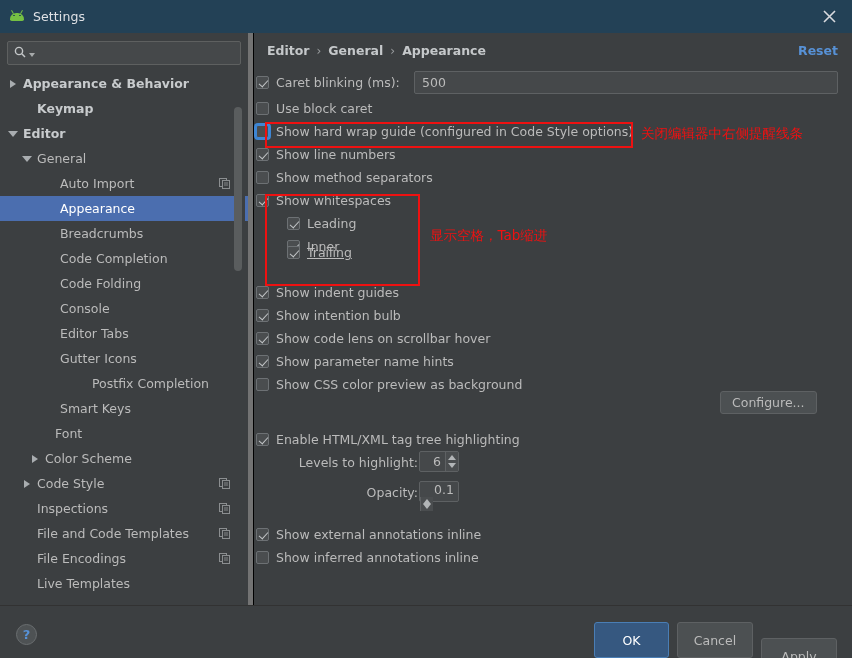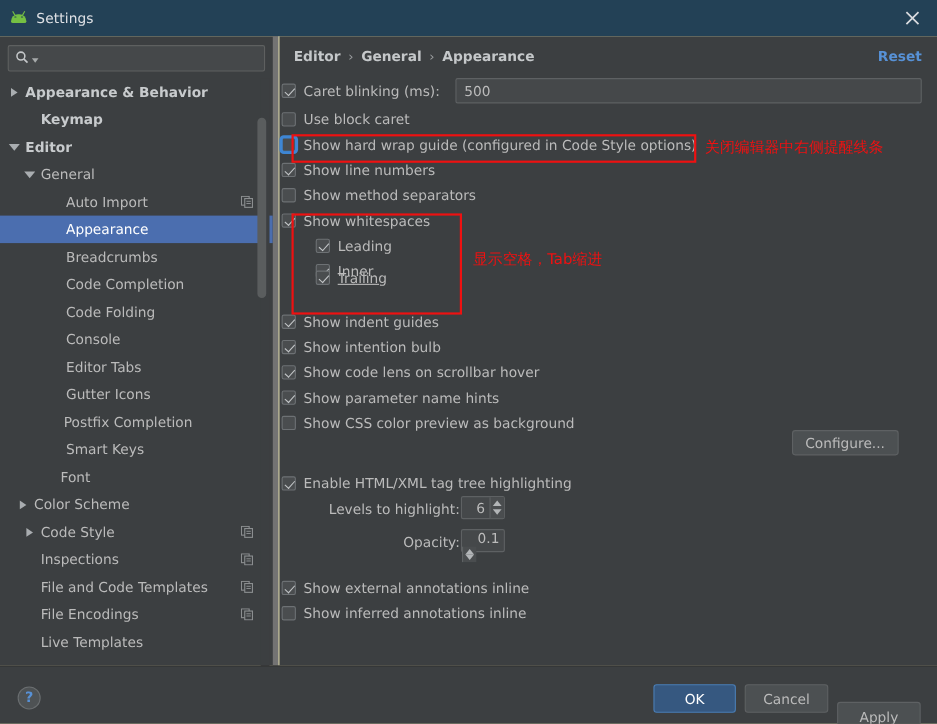--- a/index.html
+++ b/index.html
@@ -9,21 +9,21 @@
     overflow: hidden;
     background: #3c3f41;
     font-family: "DejaVu Sans", "Liberation Sans", sans-serif;
     font-size: 12px;
     color: #bbbbbb;
     -webkit-font-smoothing: antialiased;
   }
   #app {
     position: relative;
     width: 852px; height: 658px;
-    background: #fef9c3;
+    background: #000000;
   }
 
   
   .titlebar {
     position: absolute; left: 0; top: 0;
     width: 852px; height: 33px;
     background: #234156;
     display: flex; align-items: center;
   }
   .titlebar .app-icon {
@@ -280,21 +280,21 @@
     border-radius: 50%;
     background: #4e5254;
     border: 1px solid #6a6e70;
     color: #5791d6;
     font-size: 13px; font-weight: bold;
     display: flex; align-items: center; justify-content: center;
     cursor: pointer;
   }
   .dlg-btn {
     position: absolute; top: 622px;
-    height: 26px;
+    height: 36px;
     border-radius: 3px;
     font-family: inherit; font-size: 12.5px;
     cursor: pointer;
     border: 1px solid #5e6163;
     background: #4c5052;
     color: #bbbbbb;
     display: flex; align-items: center; justify-content: center;
   }
   .dlg-btn.primary {
     background: #365880;
@@ -384,33 +384,33 @@
           <span class="label">Console</span>
         </div>
         <div class="tree-row" style="padding-left: 45px;">
           <span class="twisty"></span>
           <span class="label">Editor Tabs</span>
         </div>
         <div class="tree-row" style="padding-left: 45px;">
           <span class="twisty"></span>
           <span class="label">Gutter Icons</span>
         </div>
-        <div class="tree-row" style="padding-left: 43px;">
+        <div class="tree-row" style="padding-left: 43px; margin-left: 34px;">
           <span class="twisty"></span>
           <span class="label">Postfix Completion</span>
         </div>
         <div class="tree-row" style="padding-left: 45px;">
           <span class="twisty"></span>
           <span class="label">Smart Keys</span>
         </div>
         <div class="tree-row" style="padding-left: 22px; margin-left: 18px;">
           <span class="twisty"></span>
           <span class="label">Font</span>
         </div>
-        <div class="tree-row" style="padding-left: 16px; text-align: center;">
+        <div class="tree-row" style="padding-left: 30px; text-align: center;">
           <span class="twisty right"></span>
           <span class="label">Color Scheme</span>
         </div>
         <div class="tree-row" style="padding-left: 22px;">
           <span class="twisty right"></span>
           <span class="label">Code Style</span>
           <span class="copy-ic"><svg width="11" height="11" viewBox="0 0 11 11">
               <rect x="0.5" y="0.5" width="7" height="8" fill="none" stroke="#8b8e90"></rect>
               <rect x="3.5" y="2.5" width="7" height="8" fill="#3c3f41" stroke="#8b8e90"></rect>
               <path d="M5 5h4M5 7h4" stroke="#8b8e90" stroke-width="0.9"></path>

